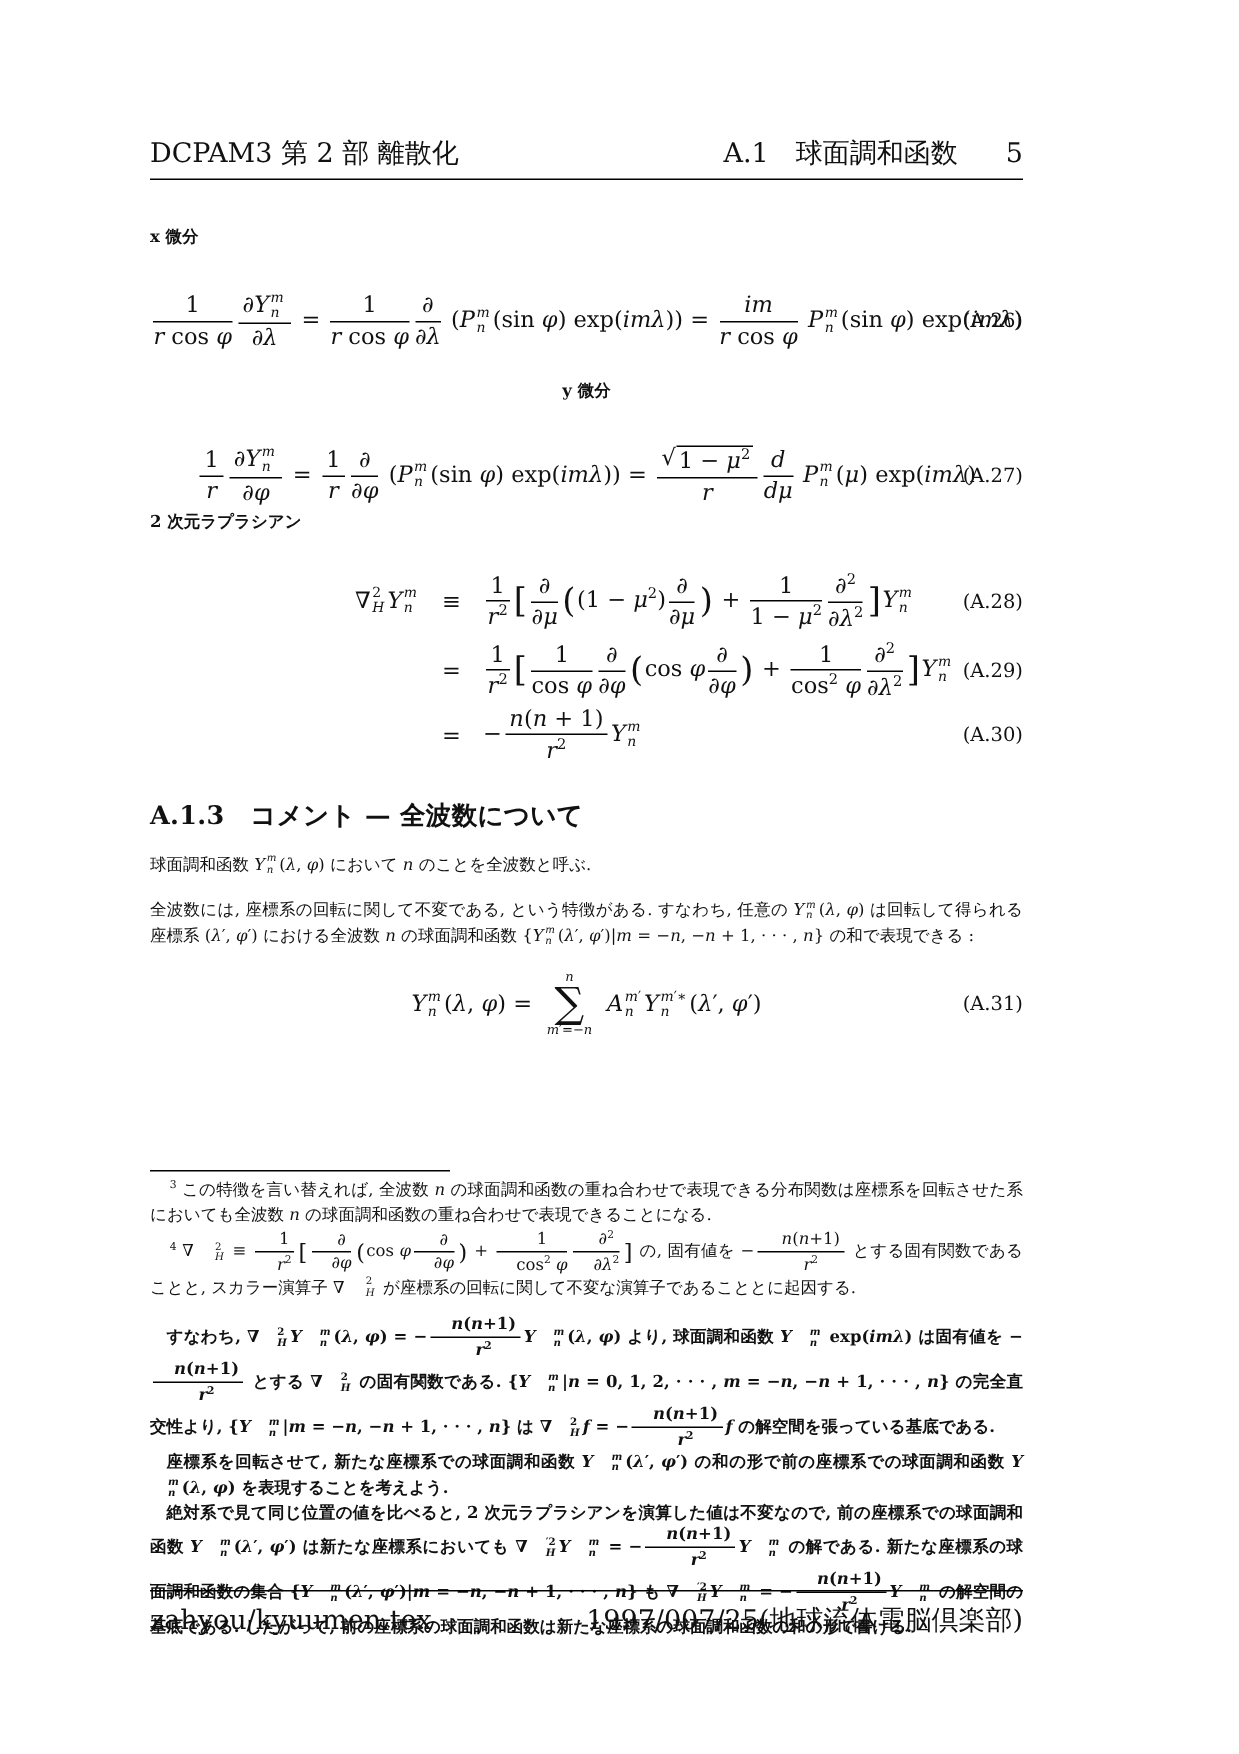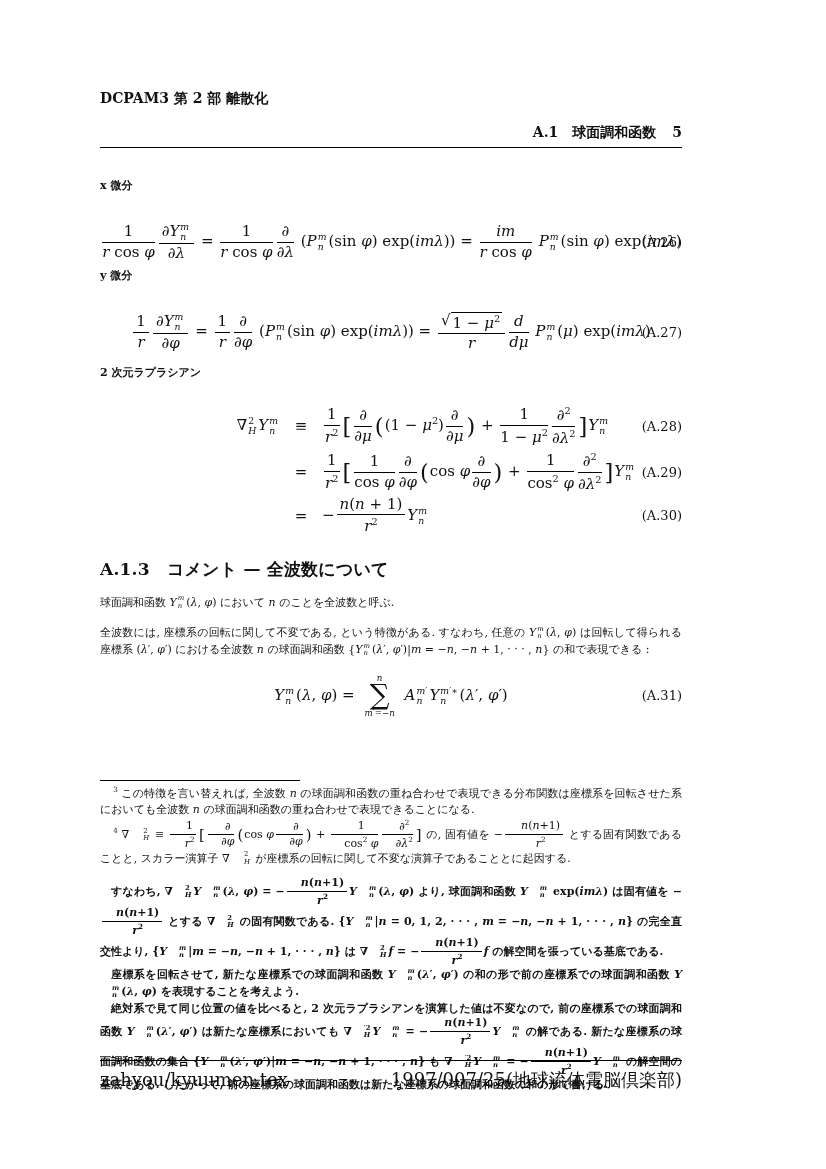--- a/index.html
+++ b/index.html
@@ -4,28 +4,28 @@
 <style>
   * { margin:0; padding:0; box-sizing:border-box; }
   html, body { width:826px; height:1169px; }
   body {
     position:relative; background:#fff; color:#111; overflow:hidden;
     font-family:"DejaVu Serif","Liberation Serif",serif;
   }
   .page { position:absolute; left:100px; top:90px; width:582px; }
 
   
-  .pagehead { display:flex; justify-content:space-between; align-items:flex-start;
-              font-weight:bold; font-size:14px; }
-  .ph-right { display:flex; align-items:baseline; gap:16px;margin-top:34px; }
+  .pagehead { display:flex; justify-content:space-between; align-items:flex-end;
+              font-weight:normal; font-size:18px; }
+  .ph-right { display:flex; align-items:baseline; gap:32px; }
   .headrule { border:0; border-top:1px solid #000; margin-top:5px; }
 
   
   .blabel { font-weight:bold; font-size:11px; }
-  .mt30 { margin-top:30px; } .mt16 { margin-top:3px; } .mt10 { margin-top:10px; }
+  .mt30 { margin-top:30px; } .mt16 { margin-top:16px;text-align:center; } .mt10 { }
 
   
   .eq { position:relative; display:flex; justify-content:center; align-items:center;
         font-size:15px; min-height:46px; }
   .eq.mt26 { margin-top:26px; } .eq.mt14 { margin-top:14px; }
   .eqbody { white-space:nowrap; }
   .eqno { position:absolute; right:0; font-size:13px; font-weight:normal; }
 
   
   .alignblk { margin-top:24px; font-size:15px; }

